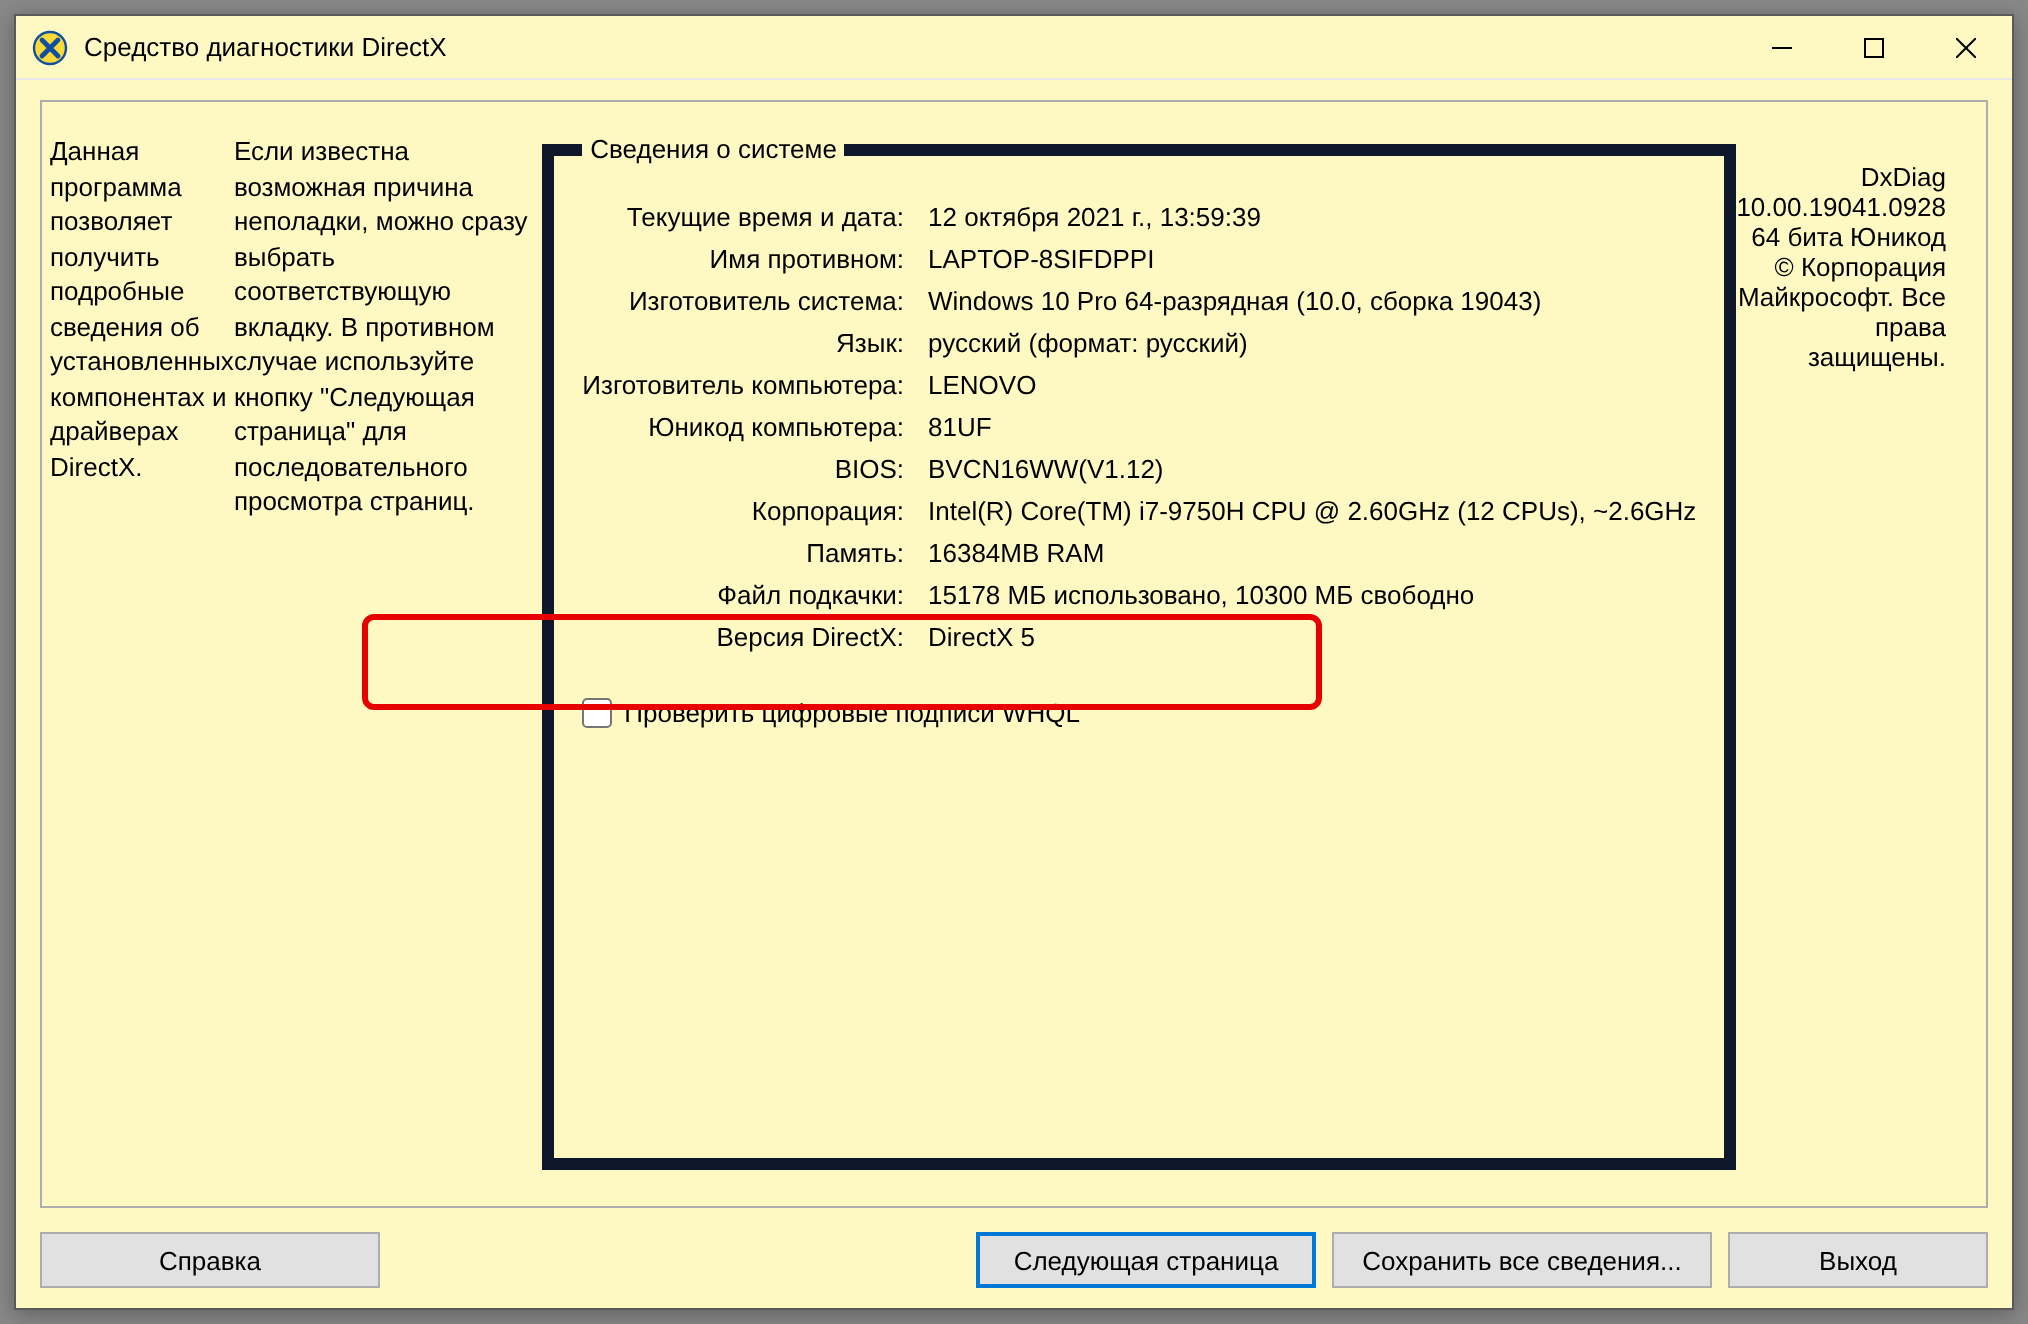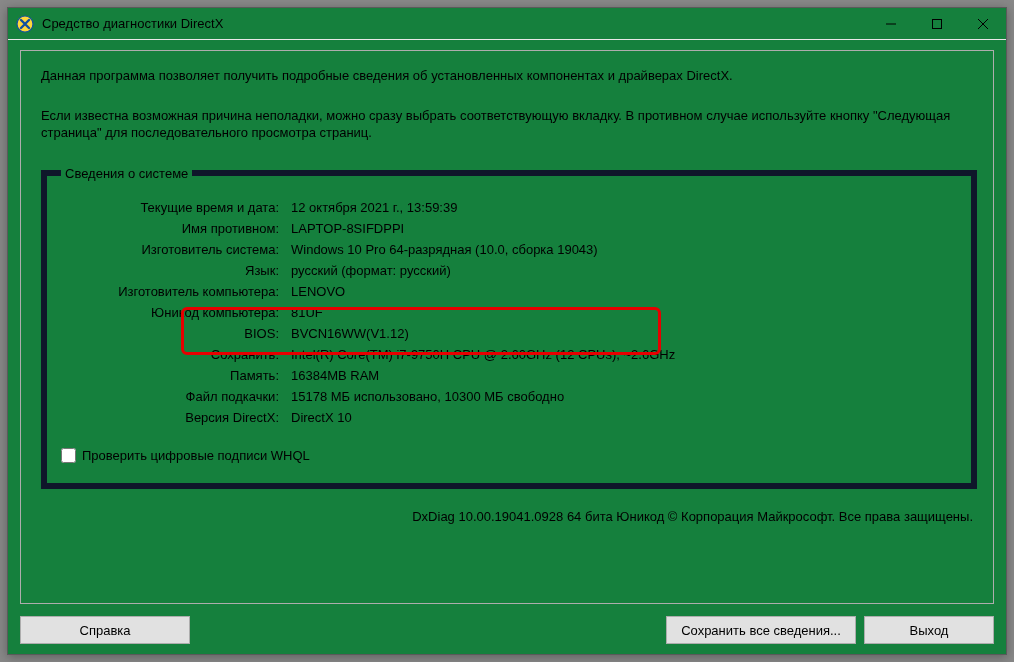--- a/index.html
+++ b/index.html
@@ -6,21 +6,21 @@
     body {
       font-family: "Segoe UI", Tahoma, sans-serif;
       font-size: 13px;
       background: #888;
       width: 1014px;
       height: 662px;
       overflow: hidden;
       padding: 7px;
     }
     .window {
-      background: #15803d;
+      background: #fef9c3;
       border: 1px solid #5a5a5a;
       width: 1000px;
       height: 648px;
       display: flex;
       flex-direction: column;
       box-shadow: 0 2px 10px rgba(0,0,0,0.3);
     }
     .titlebar {
       height: 32px;
       display: flex;
@@ -72,24 +72,24 @@
       background:#fff;
       border-color:#adadad;
       z-index:2;
       border-bottom:1px solid #fff;
       margin-bottom:-1px;
     }
     .tab:not(.active){ background:#f0f0f0; top:2px; padding-top:2px; padding-bottom:3px;}
     .tab-panel {
       border: 1px solid #adadad;
       flex:1;
-      padding: 16px 16px 12px 20px;
+      padding: 16px 16px 12px 4px;
       position:relative;
       display:flex;
-      flex-direction:column;
+      flex-direction:row;
     }
     .intro-text { margin-bottom: 22px; line-height:1.35; }
     .intro-text2 { line-height:1.35; margin-bottom: 24px; }
     fieldset.sysinfo {
       border: 6px solid #0f172a;
       padding: 16px 14px 20px 14px;
       margin-bottom: 6px;
     }
     fieldset.sysinfo legend {
       padding: 0 4px;
@@ -193,46 +193,47 @@
             </div>
             <div class="kv-row">
               <div class="kv-label">Юникод компьютера:</div>
               <div class="kv-value">81UF</div>
             </div>
             <div class="kv-row">
               <div class="kv-label">BIOS:</div>
               <div class="kv-value">BVCN16WW(V1.12)</div>
             </div>
             <div class="kv-row">
-              <div class="kv-label">Сохранить:</div>
+              <div class="kv-label">Корпорация:</div>
               <div class="kv-value">Intel(R) Core(TM) i7-9750H CPU @ 2.60GHz (12 CPUs), ~2.6GHz</div>
             </div>
             <div class="kv-row">
               <div class="kv-label">Память:</div>
               <div class="kv-value">16384MB RAM</div>
             </div>
             <div class="kv-row">
               <div class="kv-label">Файл подкачки:</div>
               <div class="kv-value">15178 МБ использовано, 10300 МБ свободно</div>
             </div>
             <div class="kv-row">
               <div class="kv-label">Версия DirectX:</div>
-              <div class="kv-value">DirectX 10</div>
+              <div class="kv-value">DirectX 5</div>
             </div>
           </div>
         <div class="highlight-box"></div>
         <div class="checkbox-row">
           <input type="checkbox" style="">
           <label>Проверить цифровые подписи WHQL</label>
         </div>
       </fieldset>
 
       <div class="footer-text">DxDiag 10.00.19041.0928 64 бита Юникод © Корпорация Майкрософт. Все права защищены.</div>
     </div>
   </div>
 
   <div class="button-row">
     <button class="btn">Справка</button>
     <div class="spacer"></div>
+    <button class="btn primary">Следующая страница</button>
     <button class="btn" style="min-width:190px">Сохранить все сведения...</button>
     <button class="btn" style="min-width:130px">Выход</button>
   </div>
 </div>
 
 </body></html>

